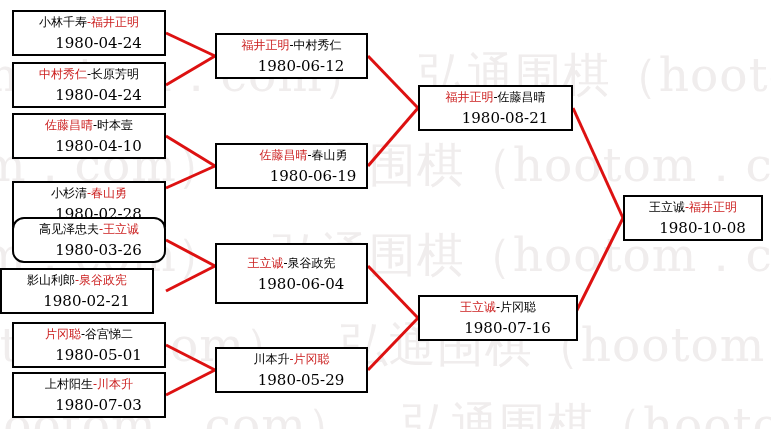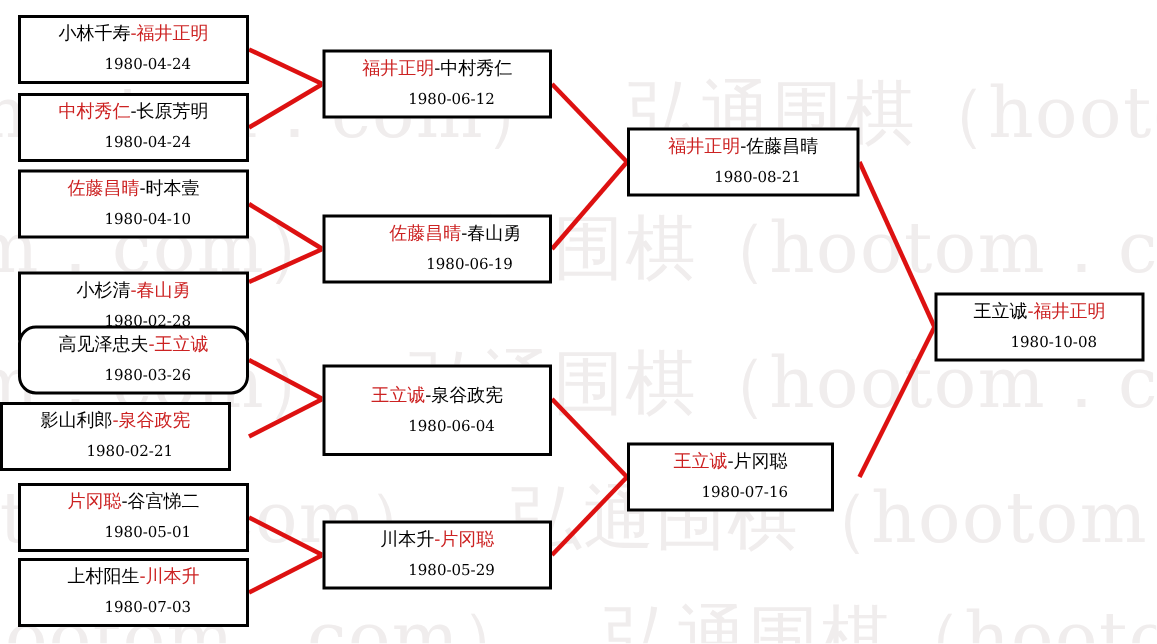--- a/index.html
+++ b/index.html
@@ -20,21 +20,21 @@
   #lines { position:absolute; left:0; top:0; z-index:1; }
   #lines line { stroke:var(--line-color,#dd1111); stroke-width:3; }
   
   .match-box {
     position:absolute; z-index:2; box-sizing:border-box;
     background:#ffffff; border:2px solid #000000;
     display:flex; flex-direction:column; justify-content:center;
     text-align:center; line-height:21px;
   }
   .match-names { font-size:12px; color:#000000; white-space:nowrap; }
-  .match-date  { font-size:10px; color:#000000; white-space:nowrap;margin-left:19px; }
+  .match-date  { font-size:15px; color:#000000; white-space:nowrap;margin-left:19px; }
   .player-win  { color:var(--win-color,#cc2222); }
   .hyph        { color:#000000; }
   .hyph-red    { color:var(--win-color,#cc2222); }
 </style>
 </head>
 <body>
 
 <div id="stage">
   <div id="watermark">
       <div class="wm-row" style="left: -252px; top: 44px;">弘通围棋（hootom．com）　弘通围棋（hootom．com）　弘通围棋（hootom．com）　</div>
@@ -104,21 +104,21 @@
       <div class="match-date">1980-06-04</div>
     </div>
     <div class="match-box" style="left: 215px; top: 347px; width: 153px; height: 46px;">
       <div class="match-names"><span>川本升</span><span class="hyph-red">-</span><span class="player-win">片冈聪</span></div>
       <div class="match-date">1980-05-29</div>
     </div>
     <div class="match-box" style="left: 418px; top: 85px; width: 155px; height: 46px;">
       <div class="match-names"><span class="player-win">福井正明</span><span class="hyph">-</span><span>佐藤昌晴</span></div>
       <div class="match-date">1980-08-21</div>
     </div>
-    <div class="match-box" style="left: 418px; top: 295px; width: 138px; height: 46px;">
+    <div class="match-box" style="left: 418px; top: 295px; width: 160px; height: 46px;">
       <div class="match-names"><span class="player-win">王立诚</span><span class="hyph">-</span><span>片冈聪</span></div>
       <div class="match-date">1980-07-16</div>
     </div>
     <div class="match-box" style="left: 623px; top: 195px; width: 140px; height: 46px;">
       <div class="match-names"><span>王立诚</span><span class="hyph-red">-</span><span class="player-win">福井正明</span></div>
       <div class="match-date">1980-10-08</div>
     </div>
   </div>
 
 </body></html>

